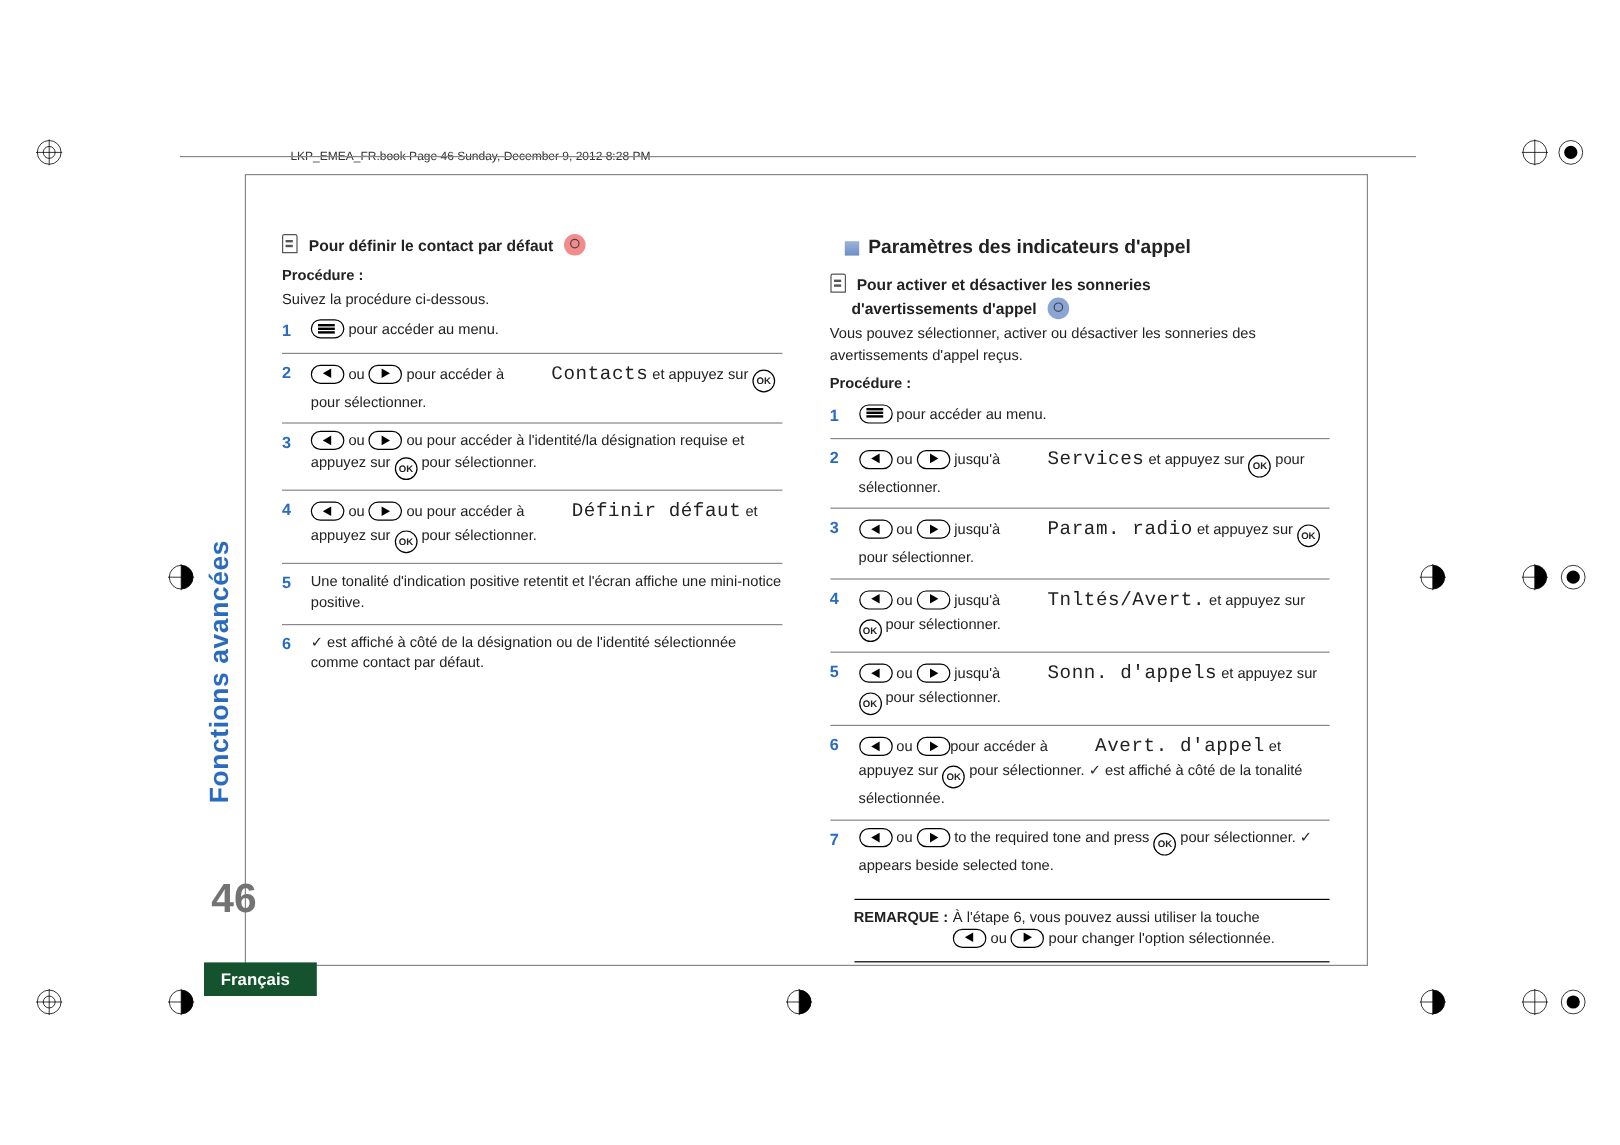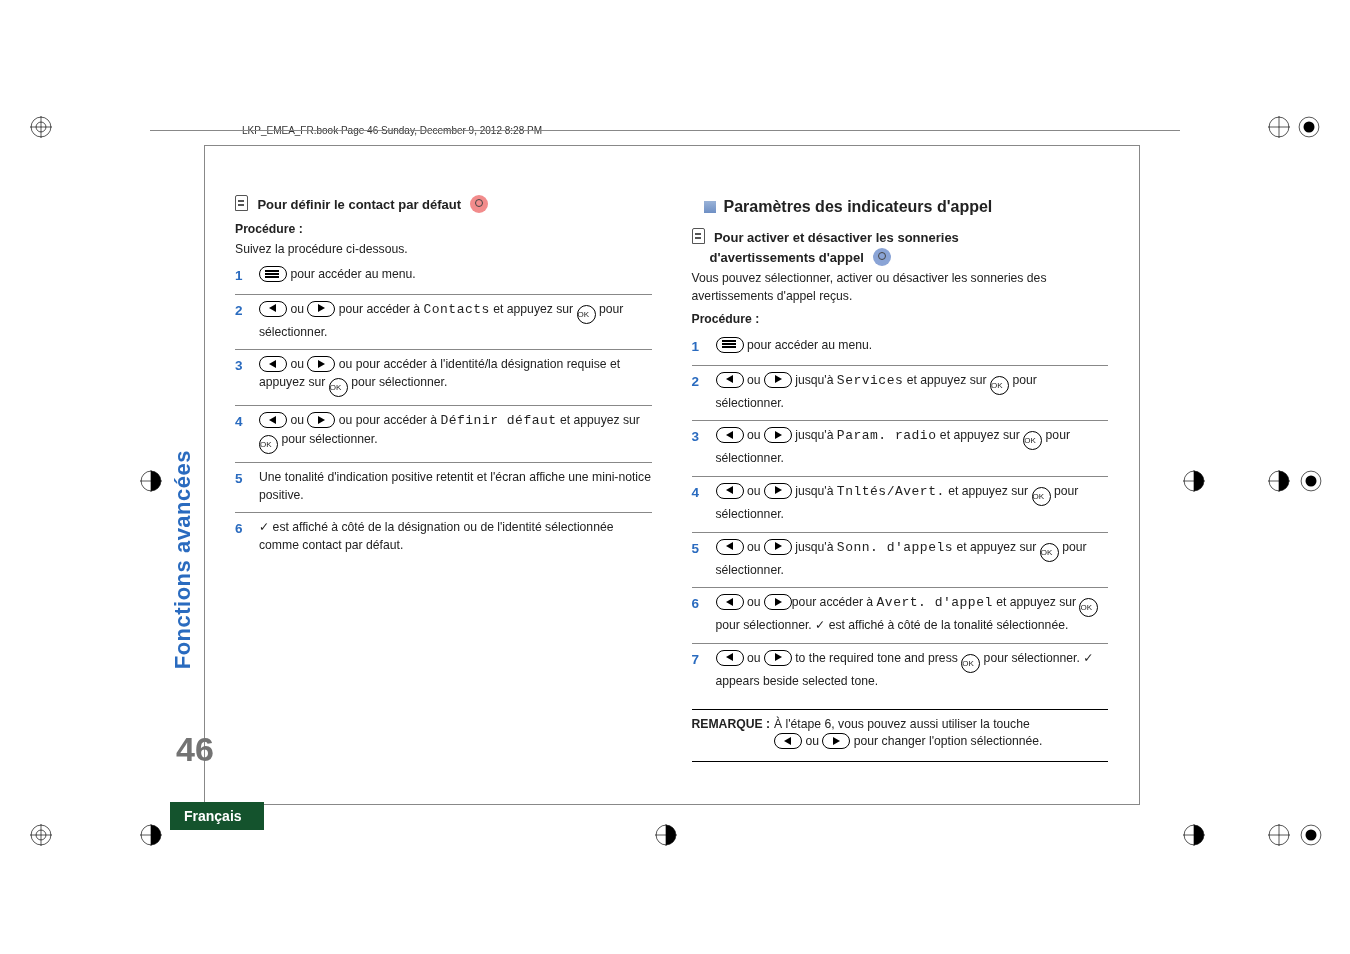--- a/index.html
+++ b/index.html
@@ -107,38 +107,38 @@
   .step-body { flex:1; }
   .btn-menu, .btn-left, .btn-right, .btn-ok {
     display:inline-block;
     vertical-align:-4px;
   }
   .btn-menu { width:26px; height:14px; border:1.3px solid #000; border-radius:8px; position:relative; }
   .btn-menu::after{ content:""; position:absolute; left:5px; top:2.5px; width:14px; height:2px; background:#000; box-shadow:0 3px 0 #000, 0 6px 0 #000; }
   .btn-left, .btn-right { width:26px; height:14px; border:1.3px solid #000; border-radius:8px; position:relative; }
   .btn-left::after{ content:""; position:absolute; left:9px; top:2.5px; width:0; height:0; border-top:4.5px solid transparent; border-bottom:4.5px solid transparent; border-right:7px solid #000; }
   .btn-right::after{ content:""; position:absolute; left:10px; top:2.5px; width:0; height:0; border-top:4.5px solid transparent; border-bottom:4.5px solid transparent; border-left:7px solid #000; }
-  .btn-ok { width:17px; height:17px; border:1.3px solid #000; border-radius:50%; font-size:8px; line-height:17px; text-align:left; font-weight:normal; }
-  .mono { font-family:"Courier New",monospace; font-size:13px; letter-spacing:0.5px; }
+  .btn-ok { width:17px; height:17px; border:1.3px solid #000; border-radius:50%; font-size:8px; line-height:17px; text-align:center; font-weight:bold; }
+  .mono { font-family:"Courier New",monospace; font-size:16px; letter-spacing:0.5px;margin-left:36px; }
 
   .section-hd {
     display:flex;
     align-items:center;
     gap:8px;
     margin:0 0 10px;
     padding-left:12px;
   }
   .section-sq {
     width:12px; height:12px;
     background:linear-gradient(#9ab3d8,#6e8fc4);
     flex-shrink:0;
   }
   .section-title { font-weight:bold; font-size:16px; }
 
-  .remark-box { border-top:0.5px solid #000; border-bottom:0.5px solid #000; padding:6px 0 10px; margin-top:10px; display:flex; gap:4px;}
+  .remark-box { border-top:0.5px solid #000; border-bottom:0.5px solid #000; padding:6px 0 10px; margin-top:10px; display:flex; gap:4px;margin-left:20px;}
   .remark-label { font-weight:bold; white-space:nowrap; }
   .remark-body { }
 
   .side-tab {
     position:absolute;
     left:20px;
     top:350px;
     writing-mode: vertical-rl;
     transform: rotate(180deg);
     color:#2a6bbf;

